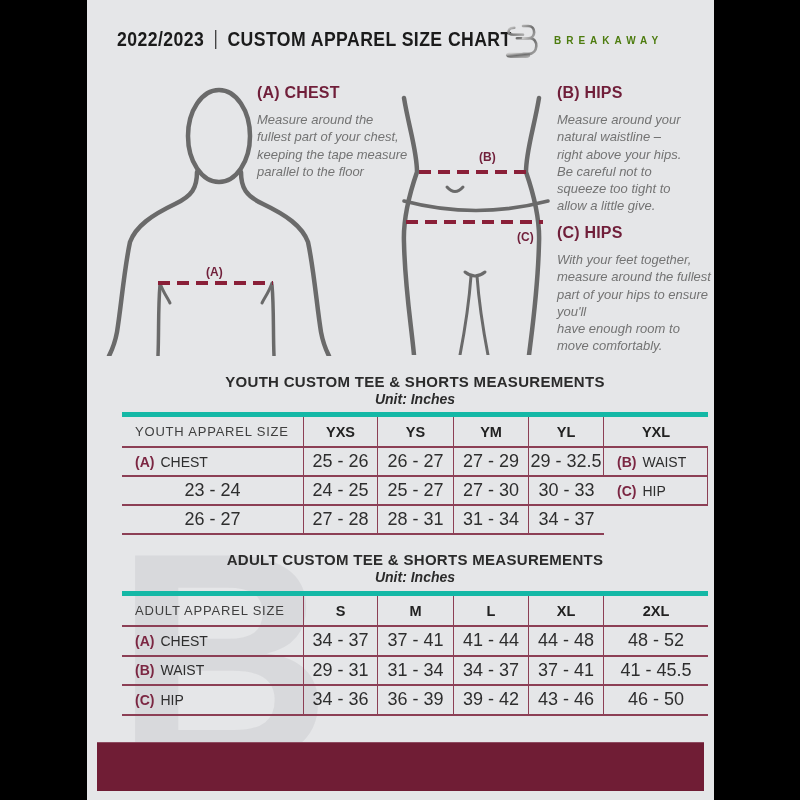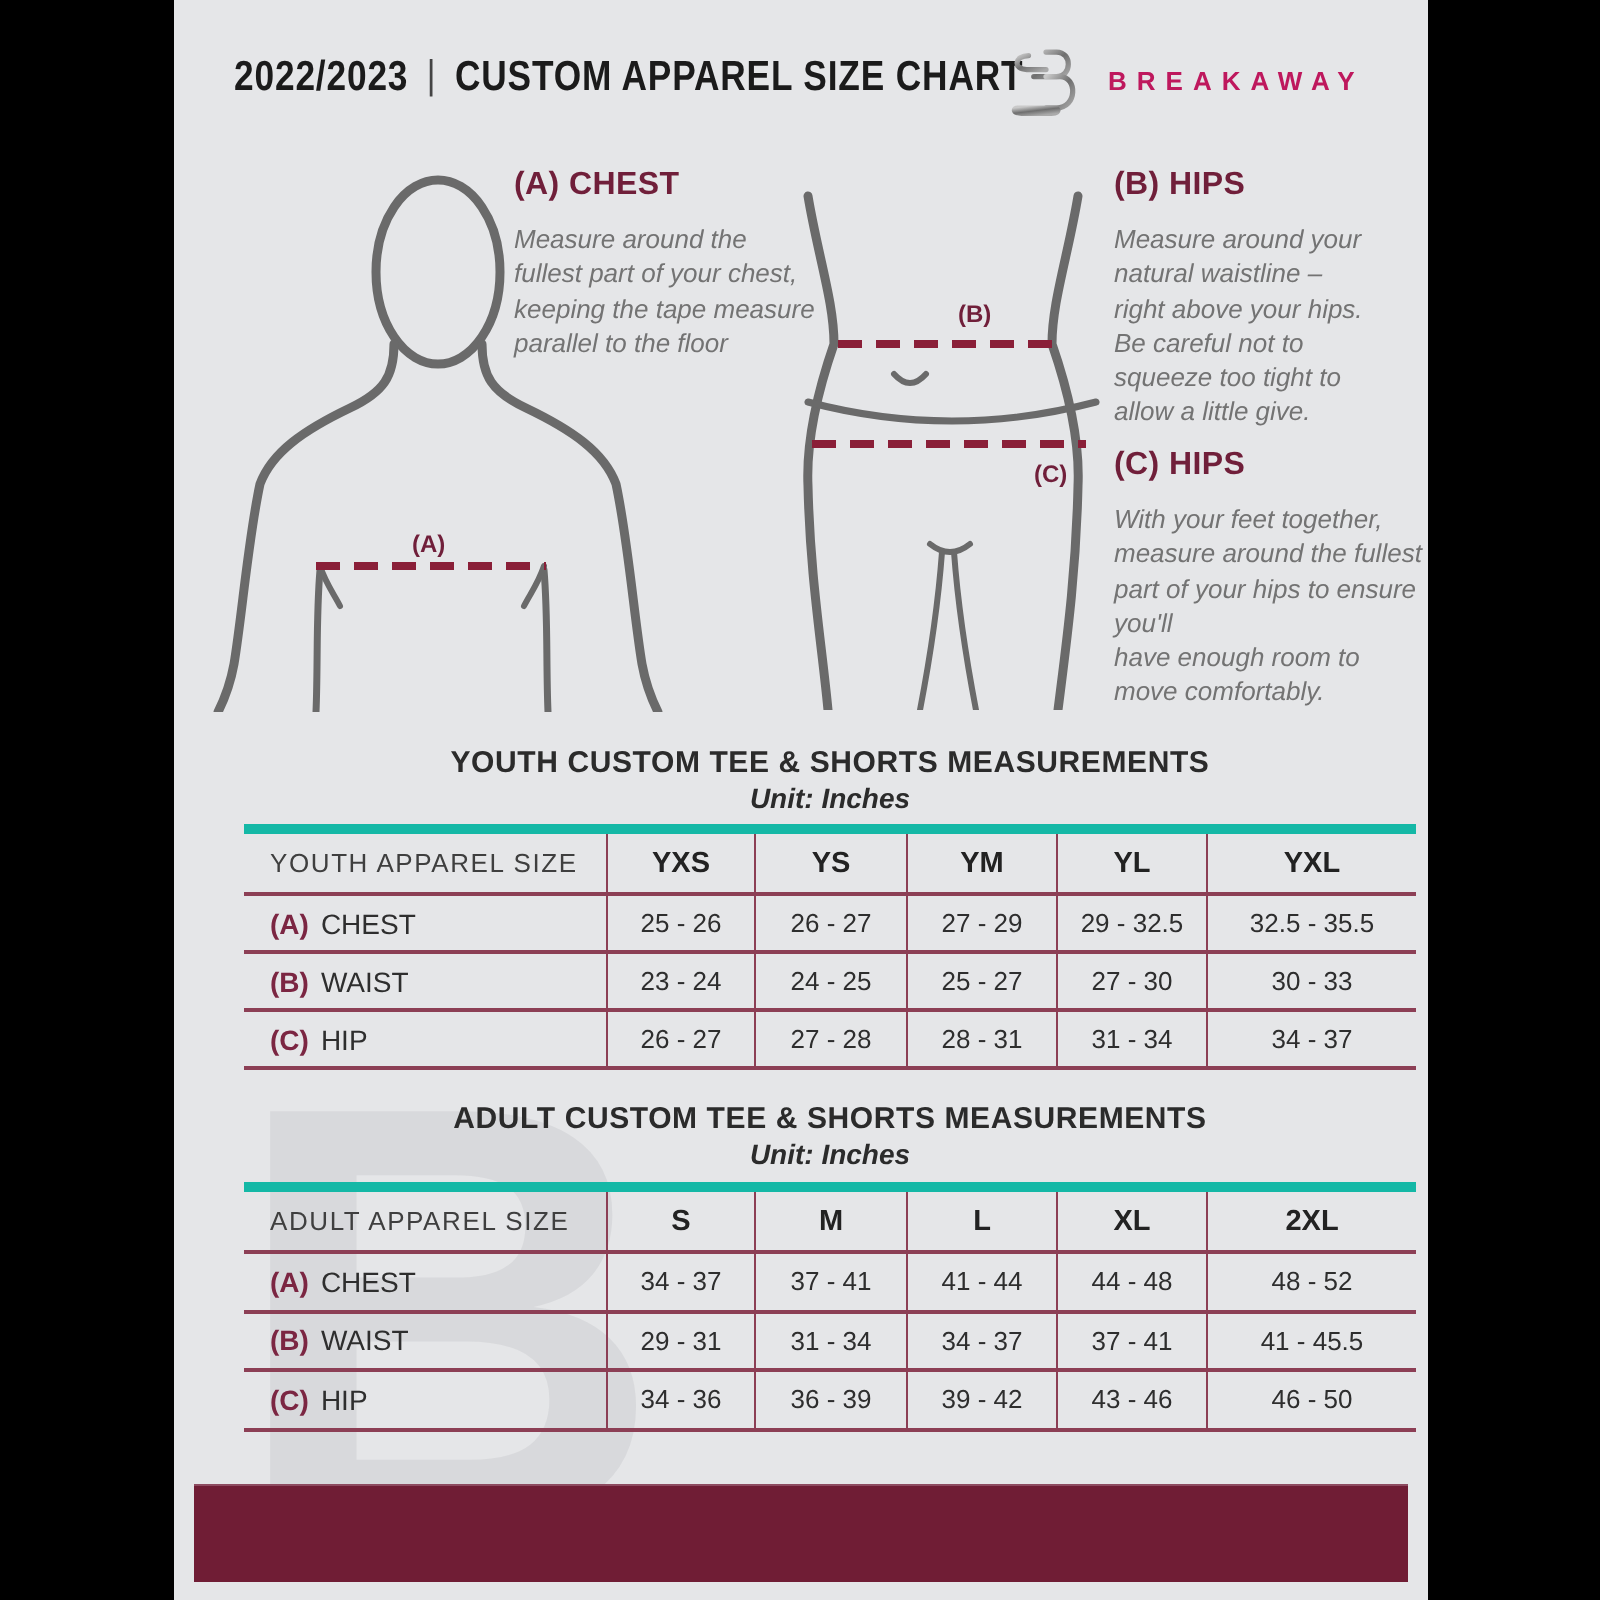--- a/index.html
+++ b/index.html
@@ -6,21 +6,21 @@
   .canvas{position:relative;width:800px;height:800px;background:#000;overflow:hidden;
           font-family:"Liberation Sans",sans-serif;}
   .page{position:absolute;left:87px;top:0;width:627px;height:800px;background:#e5e6e8;overflow:hidden;}
 
   
   .masthead{position:absolute;left:30px;top:27px;display:flex;align-items:baseline;gap:11px;
             transform:scaleX(.84);transform-origin:left center;white-space:nowrap;
             font-size:21px;font-weight:700;letter-spacing:.5px;color:#1b1b1b;}
   .masthead .sep{font-weight:400;color:#444;font-size:20px;position:relative;top:-1px;}
   .brand{position:absolute;left:415px;top:20px;display:flex;align-items:center;gap:10px;}
-  .brand-name{font-size:13px;font-weight:700;letter-spacing:5px;color:#be185d;white-space:nowrap;}
+  .brand-name{font-size:10px;font-weight:700;letter-spacing:5px;color:#4d7c0f;white-space:nowrap;}
 
   
   .instr{position:absolute;}
   .instr h3{margin:0;font-size:16px;font-weight:700;color:#701f3a;letter-spacing:.2px;}
   .instr p{margin:9px 0 0 0;font-size:13px;line-height:1.33;font-style:italic;
            color:#737373;white-space:pre-line;}
   .instr-a{left:170px;top:84px;width:152px;}
   .instr-b{left:470px;top:84px;width:130px;}
   .instr-c{left:470px;top:224px;width:155px;}
 
@@ -35,21 +35,21 @@
   
   .tbl-title{position:absolute;left:35px;width:586px;text-align:center;
              font-size:15px;font-weight:700;letter-spacing:.3px;color:#2b2b2b;}
   .tbl-unit{position:absolute;left:35px;width:586px;text-align:center;
             font-size:14px;font-style:italic;font-weight:700;color:#2b2b2b;}
   .grid{position:absolute;left:35px;width:586px;display:grid;
         grid-template-columns:182px 74px 76px 75px 75px 104px;
         border-top:5px solid #14b8a6;box-sizing:border-box;text-align:right;}
   .grid>div{box-sizing:border-box;border-bottom:2px solid #8c3f55;
             display:flex;align-items:center;justify-content:center;
-            font-size:13px;color:#2e2e2e;}
+            font-size:18px;color:#2e2e2e;}
   .grid>div:not(.lastcol){border-right:1.5px solid #8c3f55;}
   .grid .hdr{font-size:14.5px;font-weight:700;color:#222;}
   .grid .hdr-first{justify-content:flex-start;padding-left:13px;
                    font-size:13px;font-weight:400;letter-spacing:.8px;color:#3f3f3f;}
   .grid .rowlab{justify-content:flex-start;padding-left:13px;gap:6px;font-size:14px;}
   .grid .rowlab b{color:#7b2642;font-weight:700;}
   .yt{grid-template-rows:31px 29px 29px 29px;}
   .at{grid-template-rows:31px 29.5px 29.5px 29.5px;}
 
   
@@ -143,21 +143,20 @@
       <div class="hdr lastcol">YXL</div>
 
       <div class="rowlab">
         <b>(A)</b>
           <span>CHEST</span>
       </div>
       <div>25 - 26</div>
       <div>26 - 27</div>
       <div>27 - 29</div>
       <div>29 - 32.5</div>
-      <div class="lastcol">32.5 - 35.5</div>
 
       <div class="rowlab">
         <b>(B)</b>
           <span>WAIST</span>
       </div>
       <div>23 - 24</div>
       <div>24 - 25</div>
       <div>25 - 27</div>
       <div>27 - 30</div>
       <div class="lastcol">30 - 33</div>

